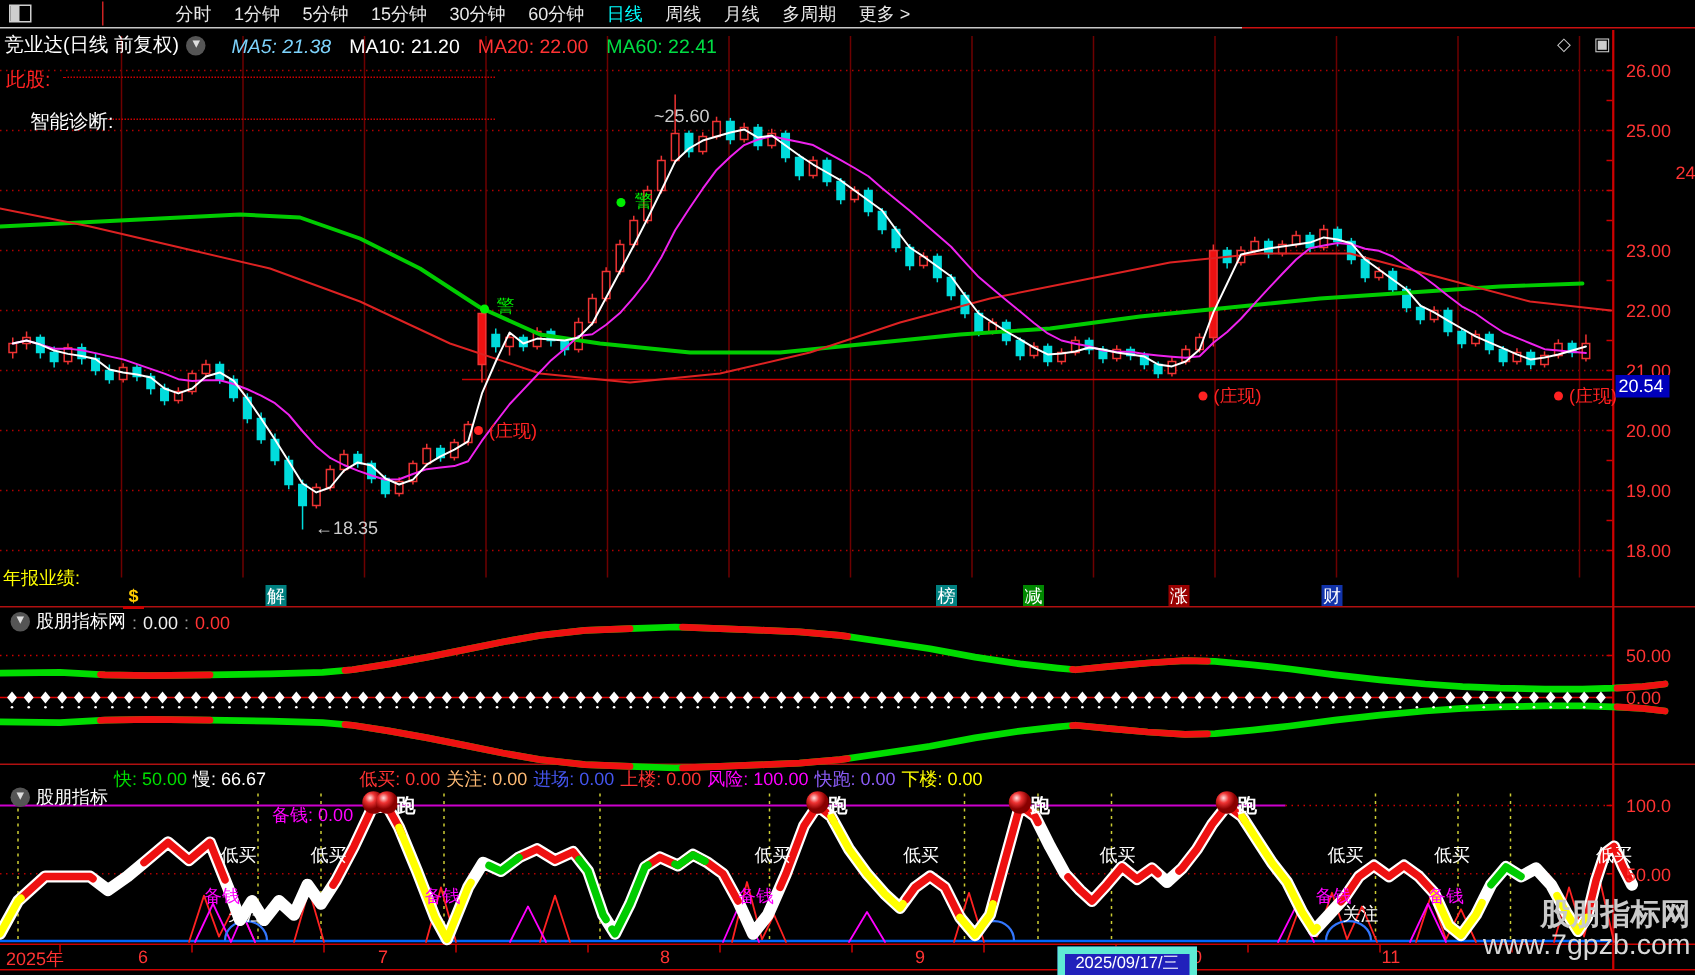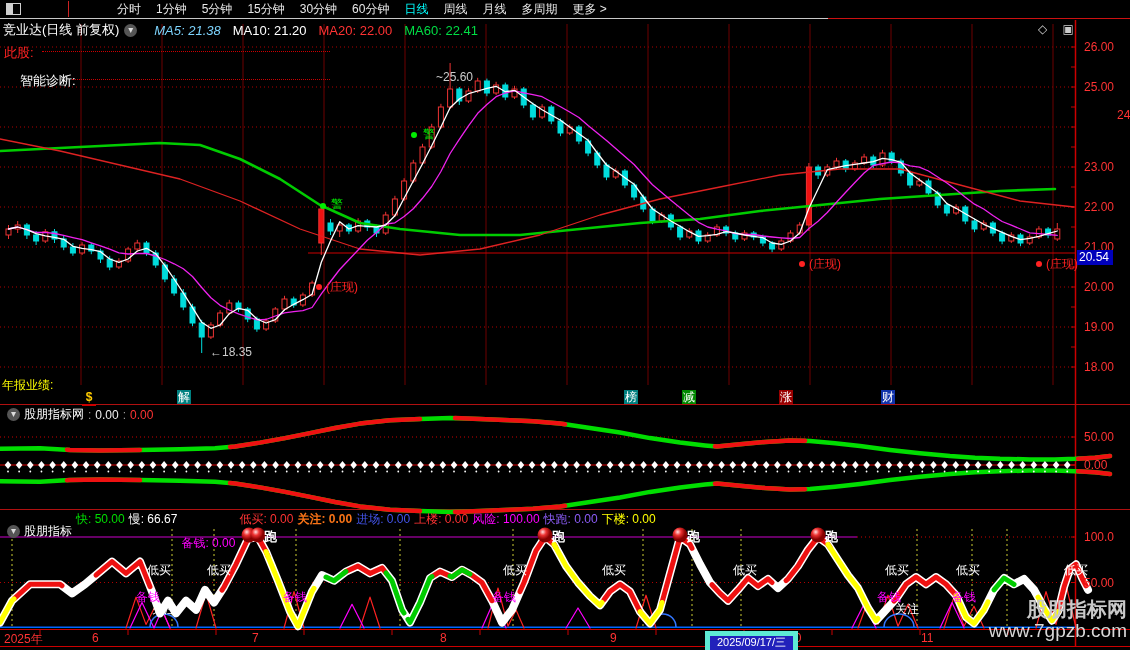--- a/index.html
+++ b/index.html
@@ -683,21 +683,21 @@
 </div>
 
 <div class="phead" style="left:2px;top:511px;">
   <span class="collapse-icon">▾</span>
   <span>股朋指标</span>
   <span id="p3items" style="display:flex;">
         <span style="color: rgb(0, 221, 0);">快: 50.00</span>
         <span style="color: rgb(255, 255, 255);">慢: 66.67</span>
         <span style="color: rgb(255, 0, 255); margin-top: 24px;">备钱: 0.00</span>
         <span style="color: rgb(255, 51, 51);">低买: 0.00</span>
-        <span style="color: #f97316; font-weight: bold;">关注: 0.00</span>
+        <span style="color: #fdba74;">关注: 0.00</span>
         <span style="color: rgb(68, 85, 238);">进场: 0.00</span>
         <span style="color: rgb(255, 51, 51);">上楼: 0.00</span>
         <span style="color: rgb(255, 0, 255);">风险: 100.00</span>
         <span style="color: #8b5cf6;">快跑: 0.00</span>
         <span style="color: rgb(255, 255, 0);">下楼: 0.00</span>
       </span>
 </div>
 
 <div id="axis-labels">
       <div class="axlabel" style="top: 40px;">26.00</div>

